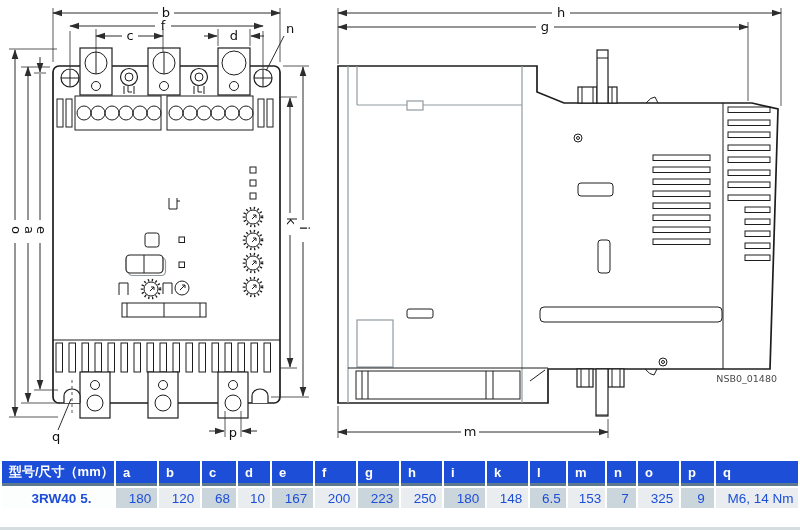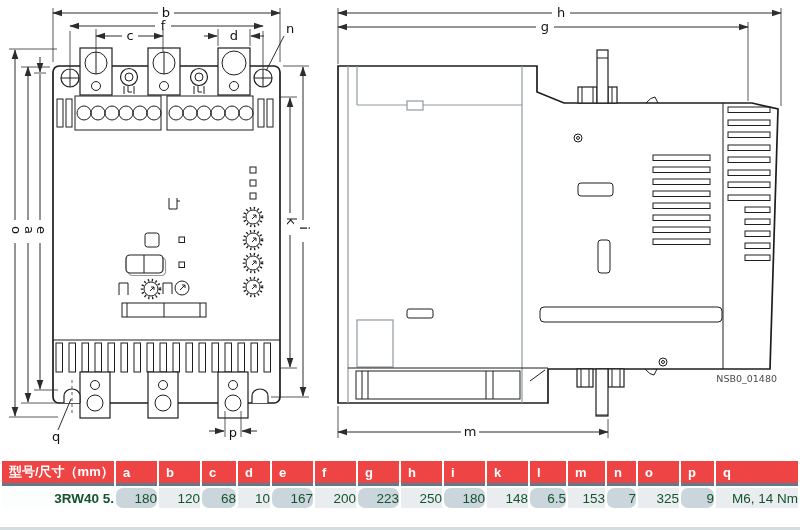--- a/index.html
+++ b/index.html
@@ -14,27 +14,27 @@
   .grayf{fill:#fff;stroke:#8f9aa0;stroke-width:1.2;}
   .dim{fill:none;stroke:#2d2d2d;stroke-width:1;}
   .ext{fill:none;stroke:#2d2d2d;stroke-width:0.8;}
   .dl{font-size:13px;fill:#111;}
   .code{font-size:9.5px;fill:#4a4a4a;}
   .dash{stroke:#2d2d2d;stroke-width:0.8;stroke-dasharray:3 3;fill:none;}
   .serr{fill:none;stroke:#1e1e1e;stroke-width:2.6;stroke-dasharray:1.3 2.6;}
   
   #dims-table{position:absolute;left:0;top:459px;width:800px;border-collapse:separate;
               border-spacing:2px;table-layout:fixed;}
-  #dims-table th{background:#ef4444;color:#fff;font-size:13px;font-weight:bold;
+  #dims-table th{background:#1d4ed8;color:#fff;font-size:13px;font-weight:bold;
                  text-align:left;padding:2px 0 2px 7px;height:17px;
                  border-bottom:3px solid #5d7b8c;}
-  #dims-table td{font-size:13.5px;color:#14532d;text-align:right;
+  #dims-table td{font-size:13.5px;color:#1d4ed8;text-align:center;
                  padding:1px 0 1px 7px;height:18px;white-space:nowrap;overflow:hidden;}
   #dims-table td.model{background:#fcfdfd;font-weight:bold;font-size:13.5px;}
-  #dims-table td.dk{background:#CBD6DC;border-radius:7px;}
+  #dims-table td.dk{background:#CBD6DC;}
   #dims-table td.lt{background:#E9EDF0;margin-top:32px;}
   #bottom-strip{position:absolute;left:0;bottom:0;width:800px;height:3px;background:#d6dde1;}
 </style>
 </head>
 <body>
 
 <div id="stage">
 
 <svg width="800" height="459" viewBox="0 0 800 459">
   <defs>

